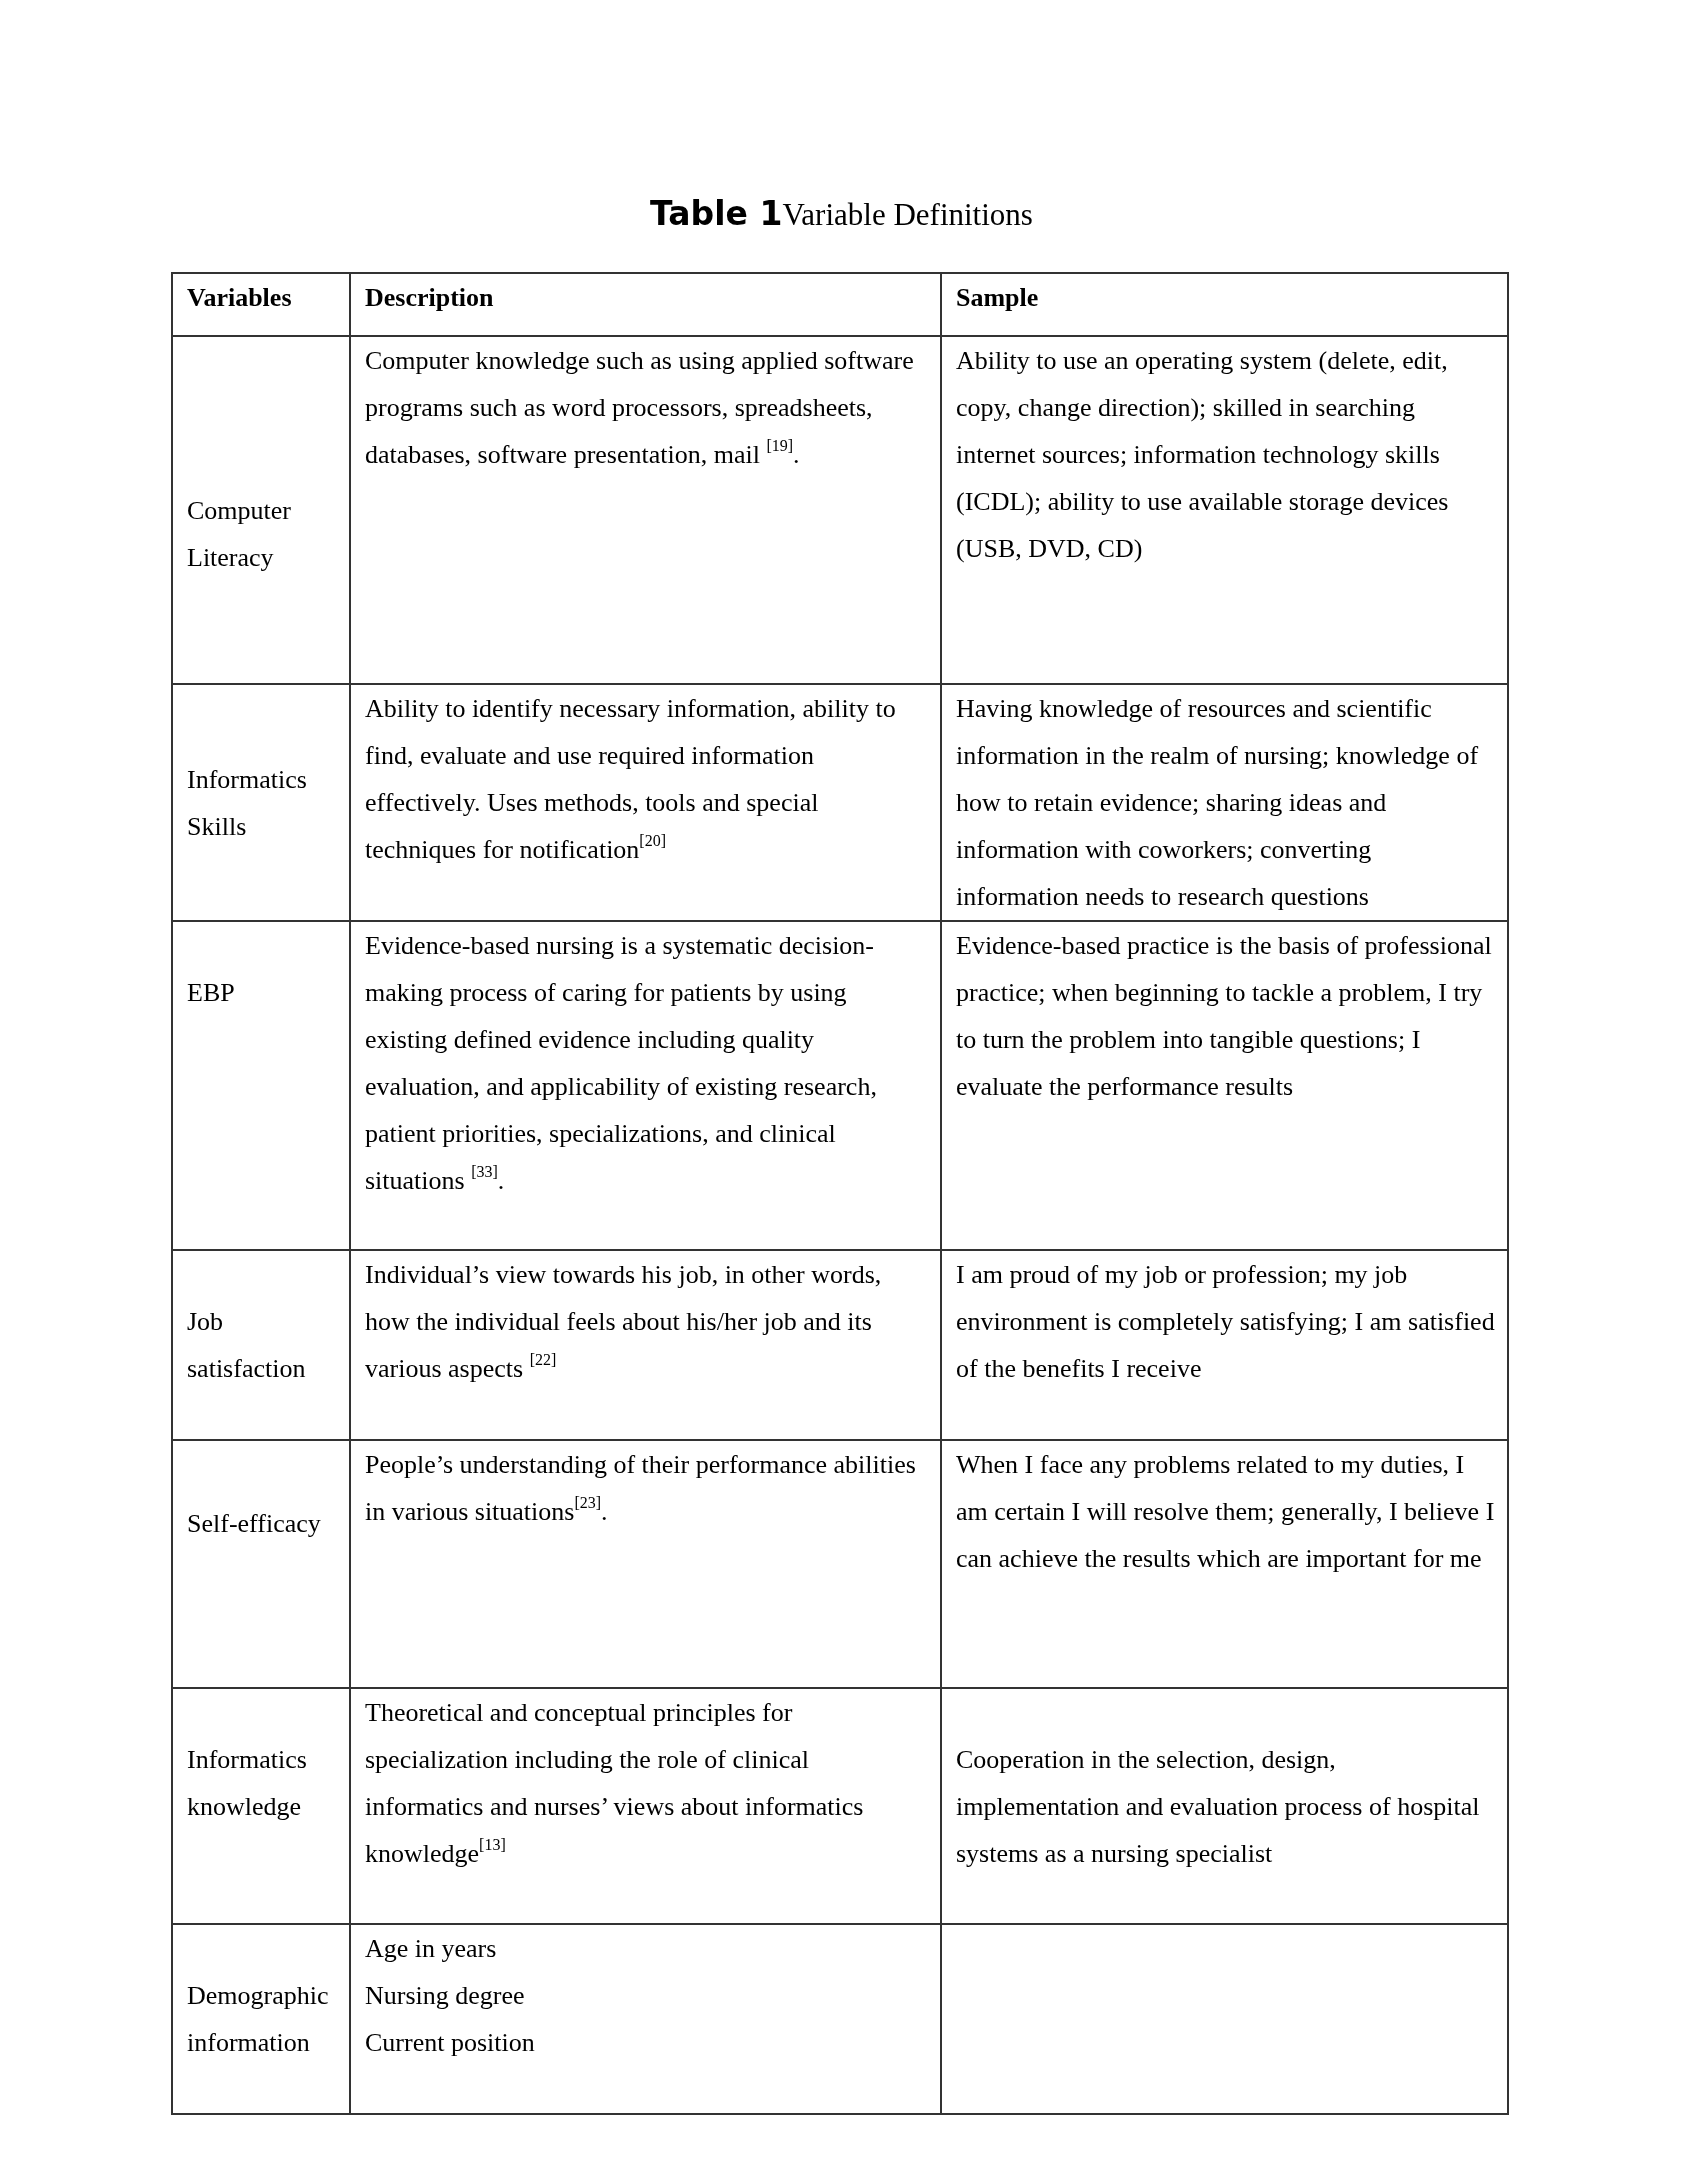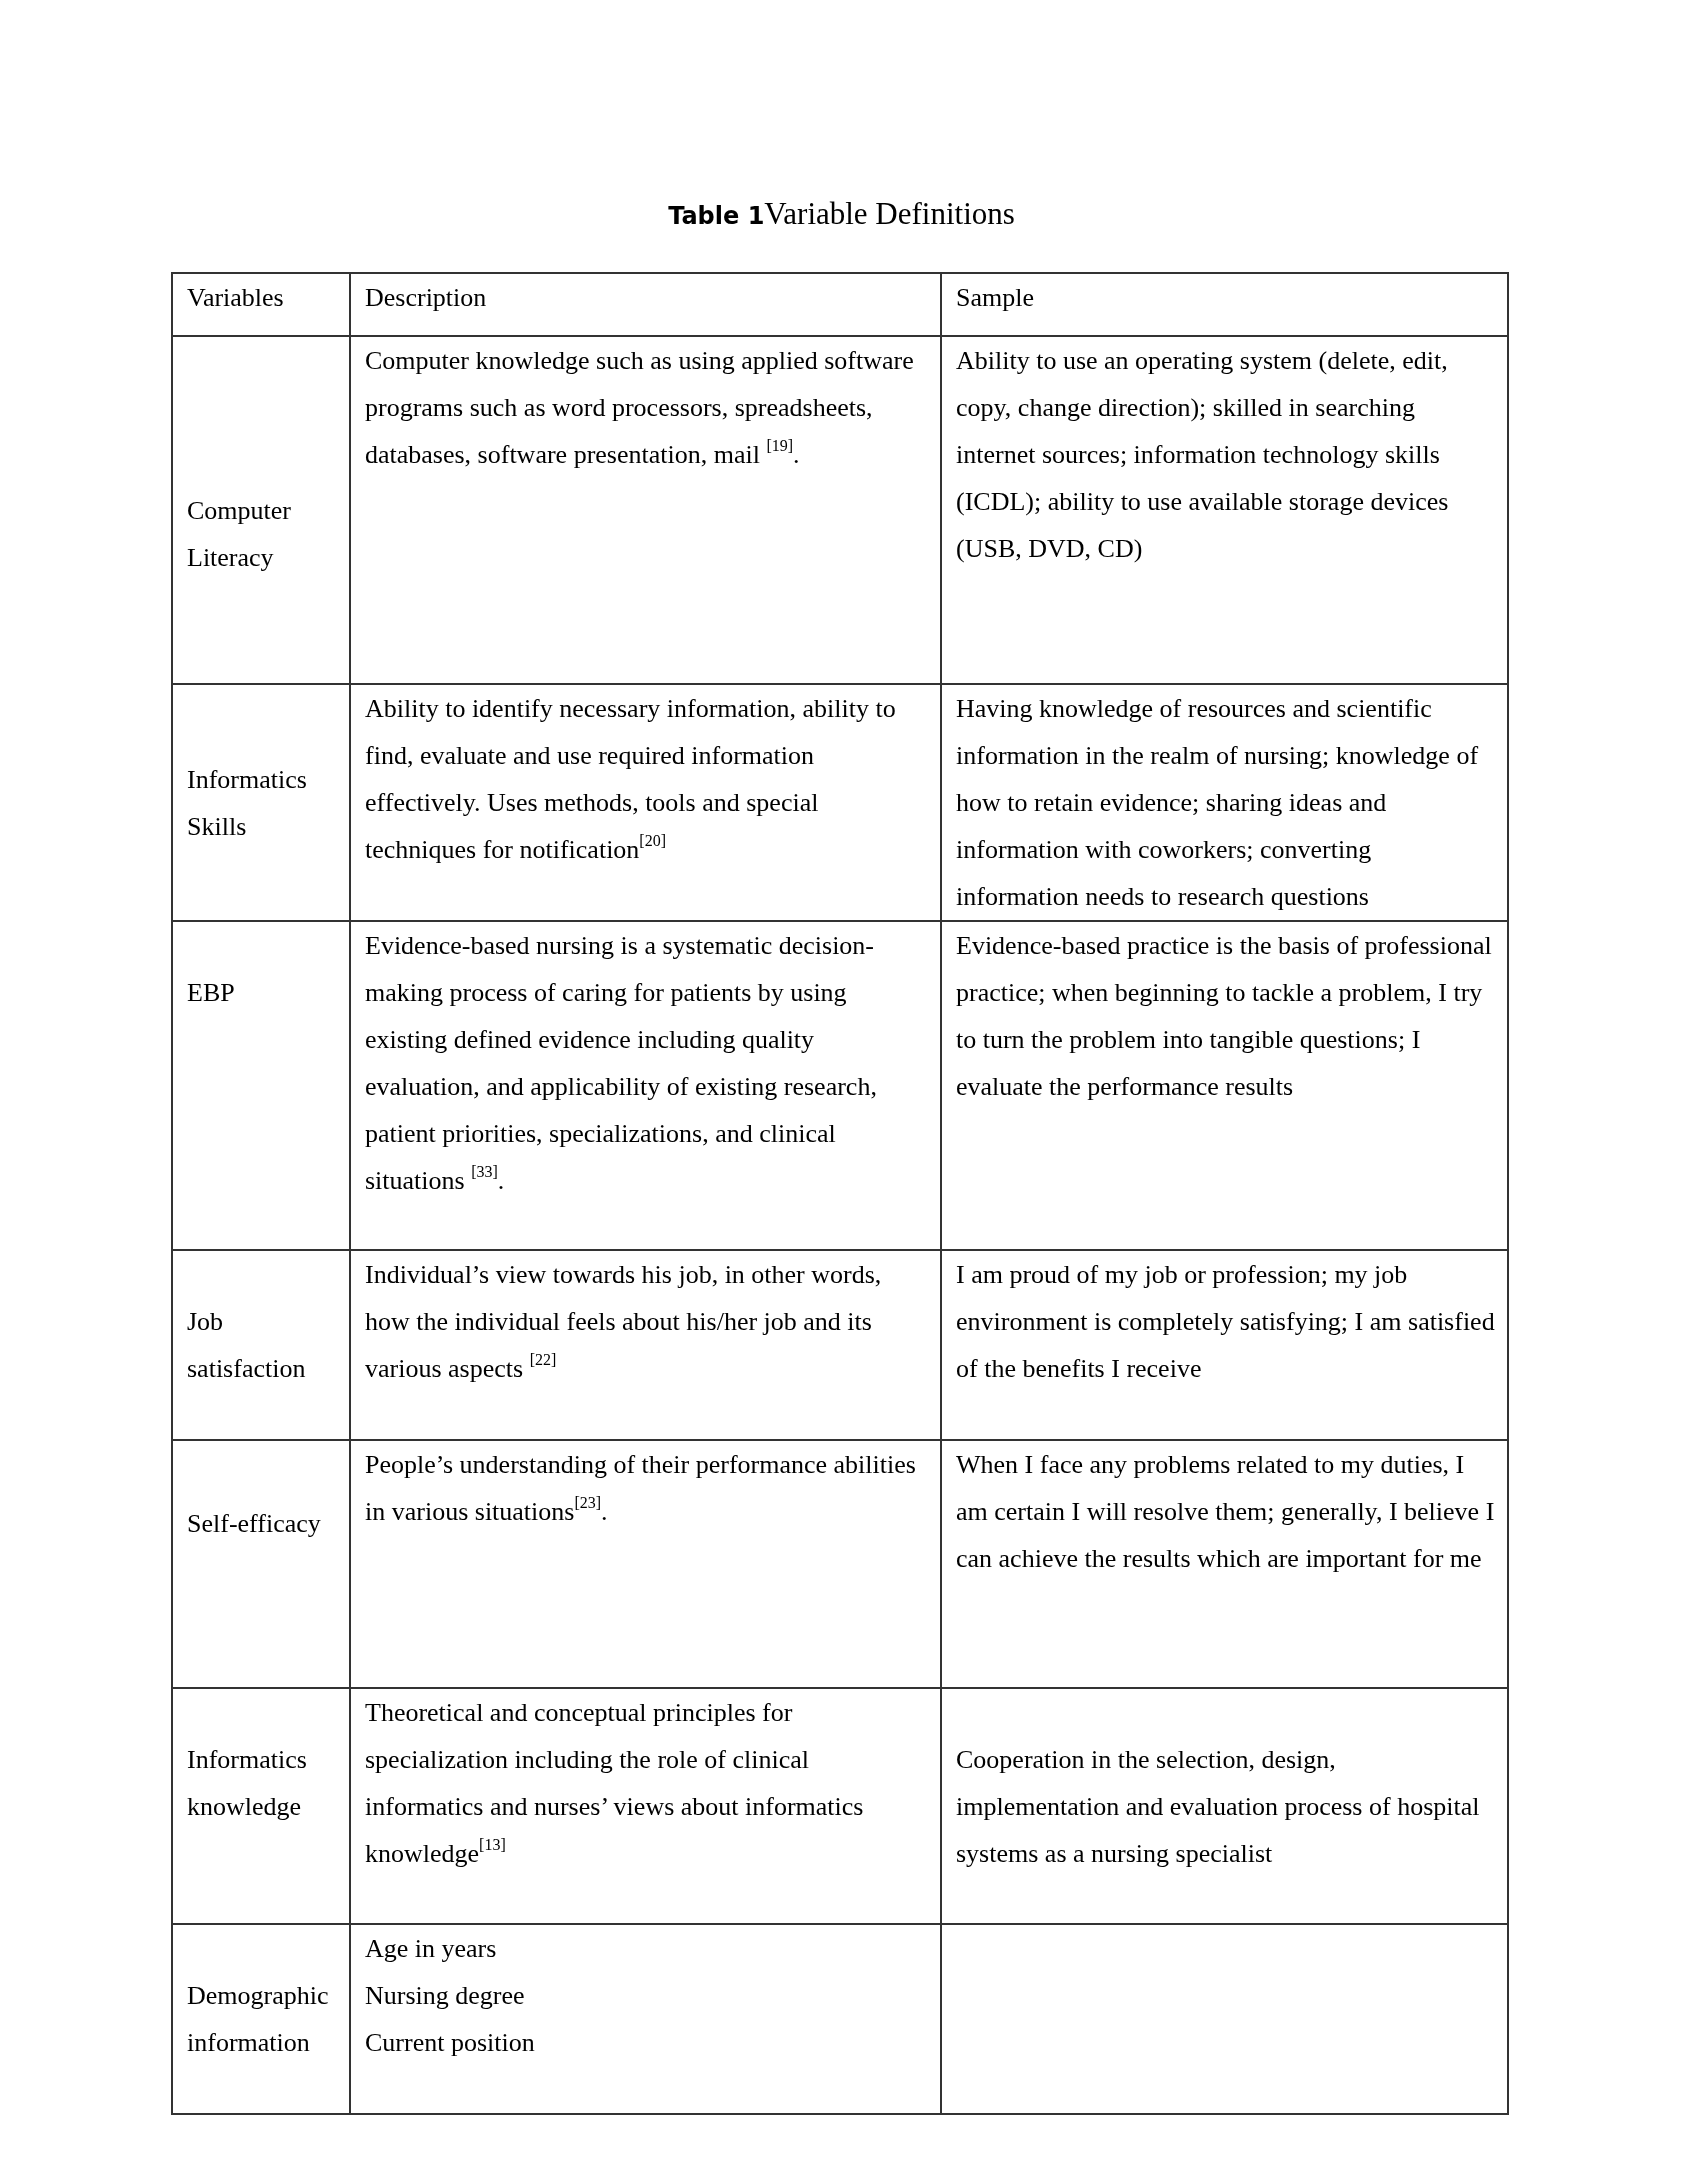--- a/index.html
+++ b/index.html
@@ -6,35 +6,35 @@
   body {
     width: 1683px; height: 2178px; position: relative; overflow: hidden;
     font-family: "Liberation Serif", "DejaVu Serif", serif;
     color: #000000;
   }
   .title {
     position: absolute; left: 0; width: 1683px; top: 194px;
     text-align: center; font-size: 31px; line-height: 40px;
     padding-left: 0;
   }
-  .title .label { font-family: "DejaVu Sans", sans-serif; font-weight: bold; font-size: 24px; }
+  .title .label { font-family: "DejaVu Sans", sans-serif; font-weight: bold; font-size: 33px; }
   .title .text { font-family: Liberation Serif, serif; }
   table.vars {
     position: absolute; left: 171px; top: 272px;
     width: 1337px; border-collapse: collapse; table-layout: fixed;
     font-size: 26px; line-height: 47px;
   }
   table.vars col.c1 { width: 178px; }
   table.vars col.c2 { width: 591px; }
   table.vars col.c3 { width: 567px; }
   table.vars th, table.vars td {
     border: 2px solid #333333; padding: 0 12px 0 14px;
     vertical-align: top; text-align: left; font-weight: normal;
   }
-  table.vars th { font-weight: normal; height: 61px; padding-top: 0; }
+  table.vars th { font-weight: bold; height: 61px; padding-top: 0; }
   table.vars td.var { vertical-align: middle; }
   sup { font-size: 16px; line-height: 0; position: relative; top: -2px; vertical-align: super; }
   .line { display: block; }
   .r1 td { height: 299px; }
   .r1 td.var { vertical-align: top; padding-top: 47px; }
   .r2 td { height: 235px; }
   .r3 td { height: 280px; }
   .r4 td { height: 141px; margin-left: 36px; }
   .r5 td { height: 187px; }
   .r6 td { height: 187px; }

